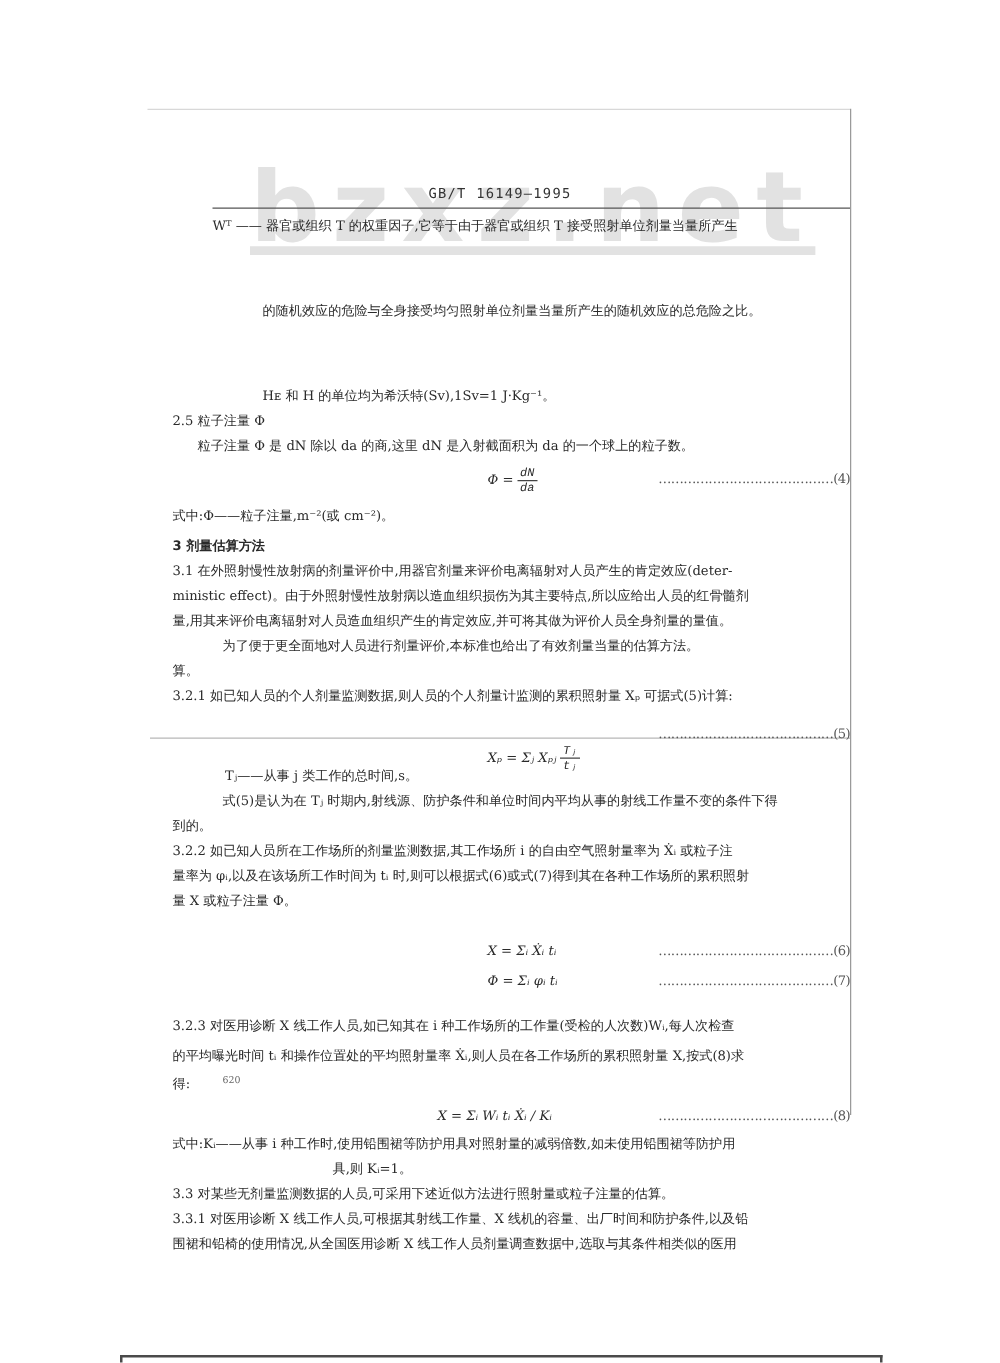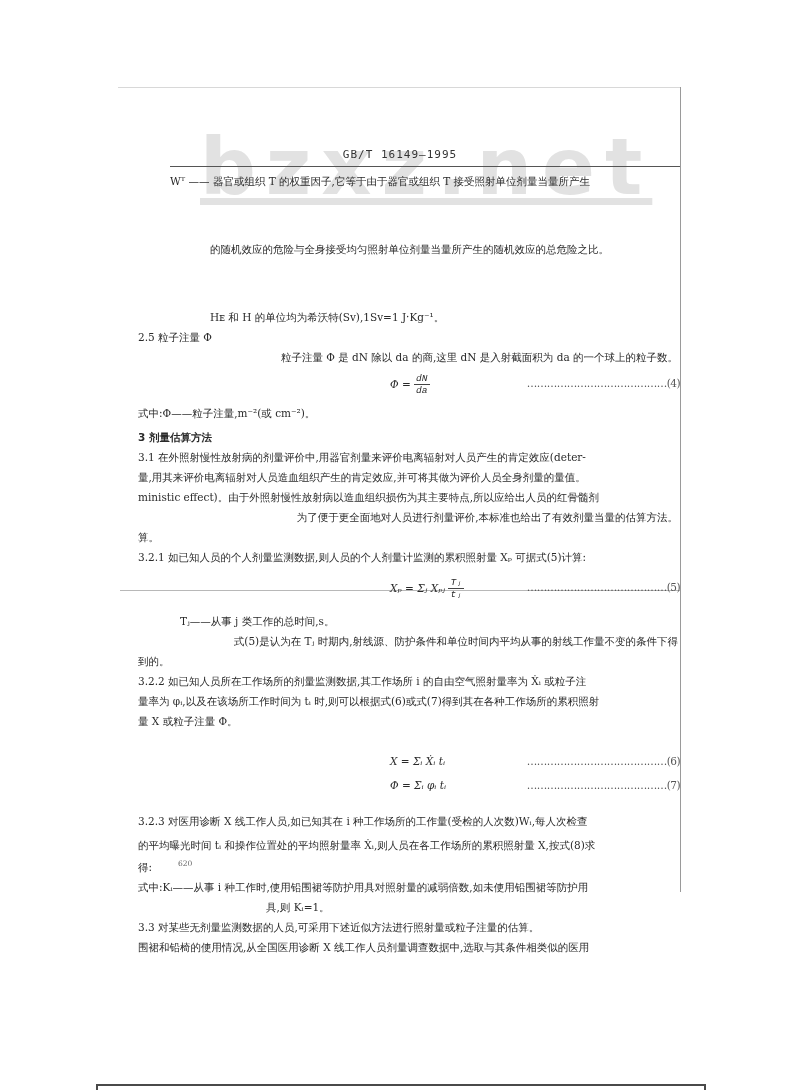--- a/index.html
+++ b/index.html
@@ -9,21 +9,21 @@
   .page-right { position:absolute; left:680px; top:87px; width:0; height:805px; border-left:1px solid #9a9a9a; }
   .mid-rule { position:absolute; left:120px; top:590px; width:560px; border-top:1px solid #b8b8b8; }
   .watermark { position:absolute; left:200px; top:128px; font-family:"DejaVu Sans", sans-serif;
                font-weight:bold; font-size:78px; letter-spacing:10px; color:#e2e2e2; line-height:1;text-decoration:underline; }
   .header { position:absolute; left:120px; top:148px; width:560px; text-align:center;
             font-family:"DejaVu Sans Mono", monospace; font-size:11px; letter-spacing:1px; color:#333; }
   .header-rule { position:absolute; left:170px; top:166px; width:510px; border-top:1px solid #555; }
   .content { position:absolute; left:170px; top:171px; width:508px; font-size:10.5px; line-height:20px; }
   .line { white-space:nowrap; overflow:hidden; }
   .indent1 { padding-left:40px;margin-top:48px; }
-  .indent2 { padding-left:20px;text-align:right; }
+  .indent2 { padding-left:20px; }
   .section { font-family:"DejaVu Sans", sans-serif; font-weight:bold; }
   .eq { position:relative; height:36px; }
   .eq .expr { position:absolute; left:220px; top:6px; font-style:italic; font-family:"DejaVu Serif", serif; }
   .eq .dots { position:absolute; left:355px; top:6px; width:155px; text-align:right; letter-spacing:-0.5px; color:#555; }
   .frac { display:inline-block; vertical-align:middle; text-align:center; font-size:9.5px; line-height:11px;font-family:Liberation Mono, monospace; }
   .frac .num { border-bottom:1px solid #444; display:block; padding:0 2px; }
   .pagenum { position:absolute; left:178px; top:859px; font-size:7.5px; color:#666; }
   .bottom-box { position:absolute; left:96px; top:1084px; width:606px; height:10px;
                 border:2px solid #4a4a4a; border-bottom:none; }
 </style>
@@ -46,28 +46,28 @@
 
   <div class="eq">
     <span class="expr"><span>Φ =</span>
       <span class="frac"><span class="num">dN</span><span>da</span></span></span>
     <span class="dots"><span>……………………………………</span><span>(4)</span></span>
   </div>
   <div class="line" style="margin-left:-32px">式中:Φ——粒子注量,m⁻²(或 cm⁻²)。</div>
   <div class="line section" style="margin-left:-32px;margin-top:4px">3  剂量估算方法</div>
 
   <div class="line" style="margin-left:-32px">3.1  在外照射慢性放射病的剂量评价中,用器官剂量来评价电离辐射对人员产生的肯定效应(deter-</div>
+  <div class="line" style="margin-left:-32px">ministic effect)。由于外照射慢性放射病以造血组织损伤为其主要特点,所以应给出人员的红骨髓剂</div>
   <div class="line" style="margin-left:-32px">量,用其来评价电离辐射对人员造血组织产生的肯定效应,并可将其做为评价人员全身剂量的量值。</div>
-  <div class="line" style="margin-left:-32px">ministic effect)。由于外照射慢性放射病以造血组织损伤为其主要特点,所以应给出人员的红骨髓剂</div>
   <div class="line indent2" style="margin-left:-12px">为了便于更全面地对人员进行剂量评价,本标准也给出了有效剂量当量的估算方法。</div>
   <div class="line" style="margin-left:-32px">算。</div>
   <div class="line" style="margin-left:-32px">3.2.1  如已知人员的个人剂量监测数据,则人员的个人剂量计监测的累积照射量 Xₚ 可据式(5)计算:</div>
 
   <div class="eq" style="height:44px">
-    <span class="expr" style="top:10px"><span>Xₚ = Σⱼ Xₚⱼ</span>
+    <span class="expr" style="top:28px"><span>Xₚ = Σⱼ Xₚⱼ</span>
       <span class="frac"><span class="num">Tⱼ</span><span>tⱼ</span></span></span>
     <span class="dots" style="top:10px"><span>……………………………………</span><span>(5)</span></span>
   </div>
   <div class="line" style="padding-left:10px">Tⱼ——从事 j 类工作的总时间,s。</div>
   <div class="line indent2" style="margin-left:-12px">式(5)是认为在 Tⱼ 时期内,射线源、防护条件和单位时间内平均从事的射线工作量不变的条件下得</div>
   <div class="line" style="margin-left:-32px">到的。</div>
 
   <div class="line" style="margin-left:-32px">3.2.2  如已知人员所在工作场所的剂量监测数据,其工作场所 i 的自由空气照射量率为 Ẋᵢ 或粒子注</div>
   <div class="line" style="margin-left:-32px">量率为 φᵢ,以及在该场所工作时间为 tᵢ 时,则可以根据式(6)或式(7)得到其在各种工作场所的累积照射</div>
   <div class="line" style="margin-left:-32px">量 X 或粒子注量 Φ。</div>
@@ -77,20 +77,25 @@
     <span class="dots"><span>……………………………………</span><span>(6)</span></span>
   </div>
   <div class="eq" style="height:40px">
     <span class="expr">Φ = Σᵢ φᵢ tᵢ</span>
     <span class="dots"><span>……………………………………</span><span>(7)</span></span>
   </div>
 
   <div class="line" style="margin-left:-32px;line-height:24px">3.2.3  对医用诊断 X 线工作人员,如已知其在 i 种工作场所的工作量(受检的人次数)Wᵢ,每人次检查</div>
   <div class="line" style="margin-left:-32px;line-height:24px">的平均曝光时间 tᵢ 和操作位置处的平均照射量率 Ẋᵢ,则人员在各工作场所的累积照射量 X,按式(8)求</div>
   <div class="line" style="margin-left:-32px">得:</div>
+  <div class="eq" style="height:28px">
+    <span class="expr" style="left:180px">X = Σᵢ Wᵢ tᵢ Ẋᵢ / Kᵢ</span>
+    <span class="dots"><span>……………………………………</span><span>(8)</span></span>
+  </div>
   <div class="line" style="margin-left:-32px">式中:Kᵢ——从事 i 种工作时,使用铅围裙等防护用具对照射量的减弱倍数,如未使用铅围裙等防护用</div>
   <div class="line" style="padding-left:128px;margin-left:-32px">具,则 Kᵢ=1。</div>
   <div class="line" style="margin-left:-32px">3.3  对某些无剂量监测数据的人员,可采用下述近似方法进行照射量或粒子注量的估算。</div>
+  <div class="line" style="margin-left:-32px">3.3.1  对医用诊断 X 线工作人员,可根据其射线工作量、X 线机的容量、出厂时间和防护条件,以及铅</div>
   <div class="line" style="margin-left:-32px">围裙和铅椅的使用情况,从全国医用诊断 X 线工作人员剂量调查数据中,选取与其条件相类似的医用</div>
 </div>
 
 <div class="pagenum">620</div>
 <div class="bottom-box"></div>
 
 </body></html>

